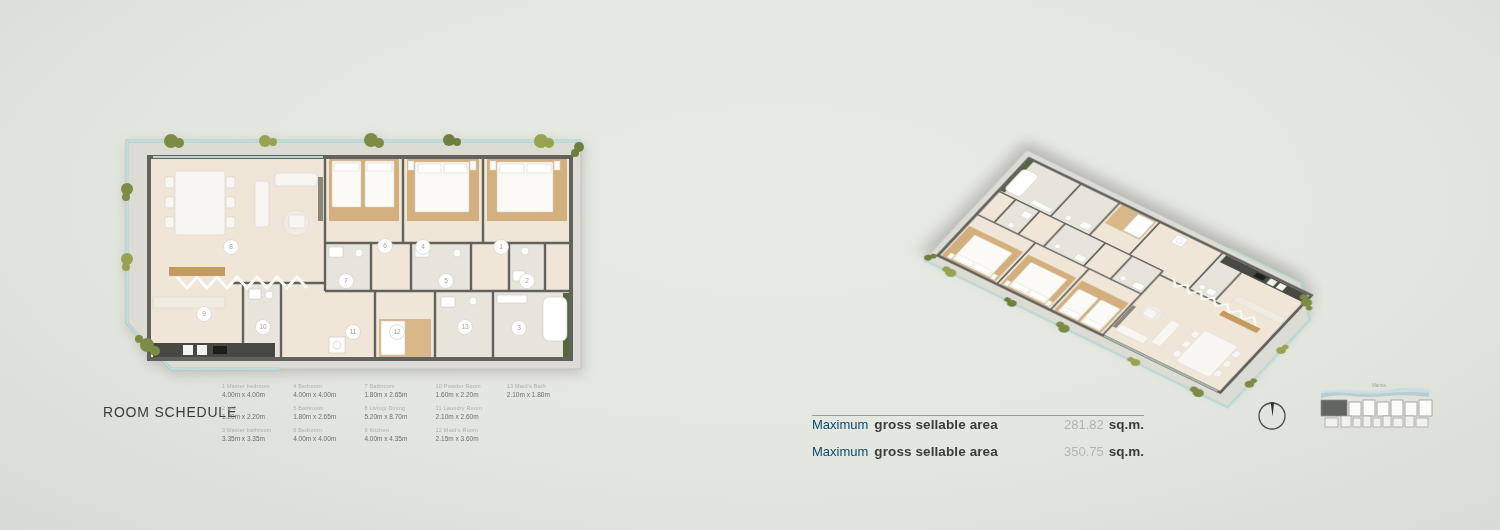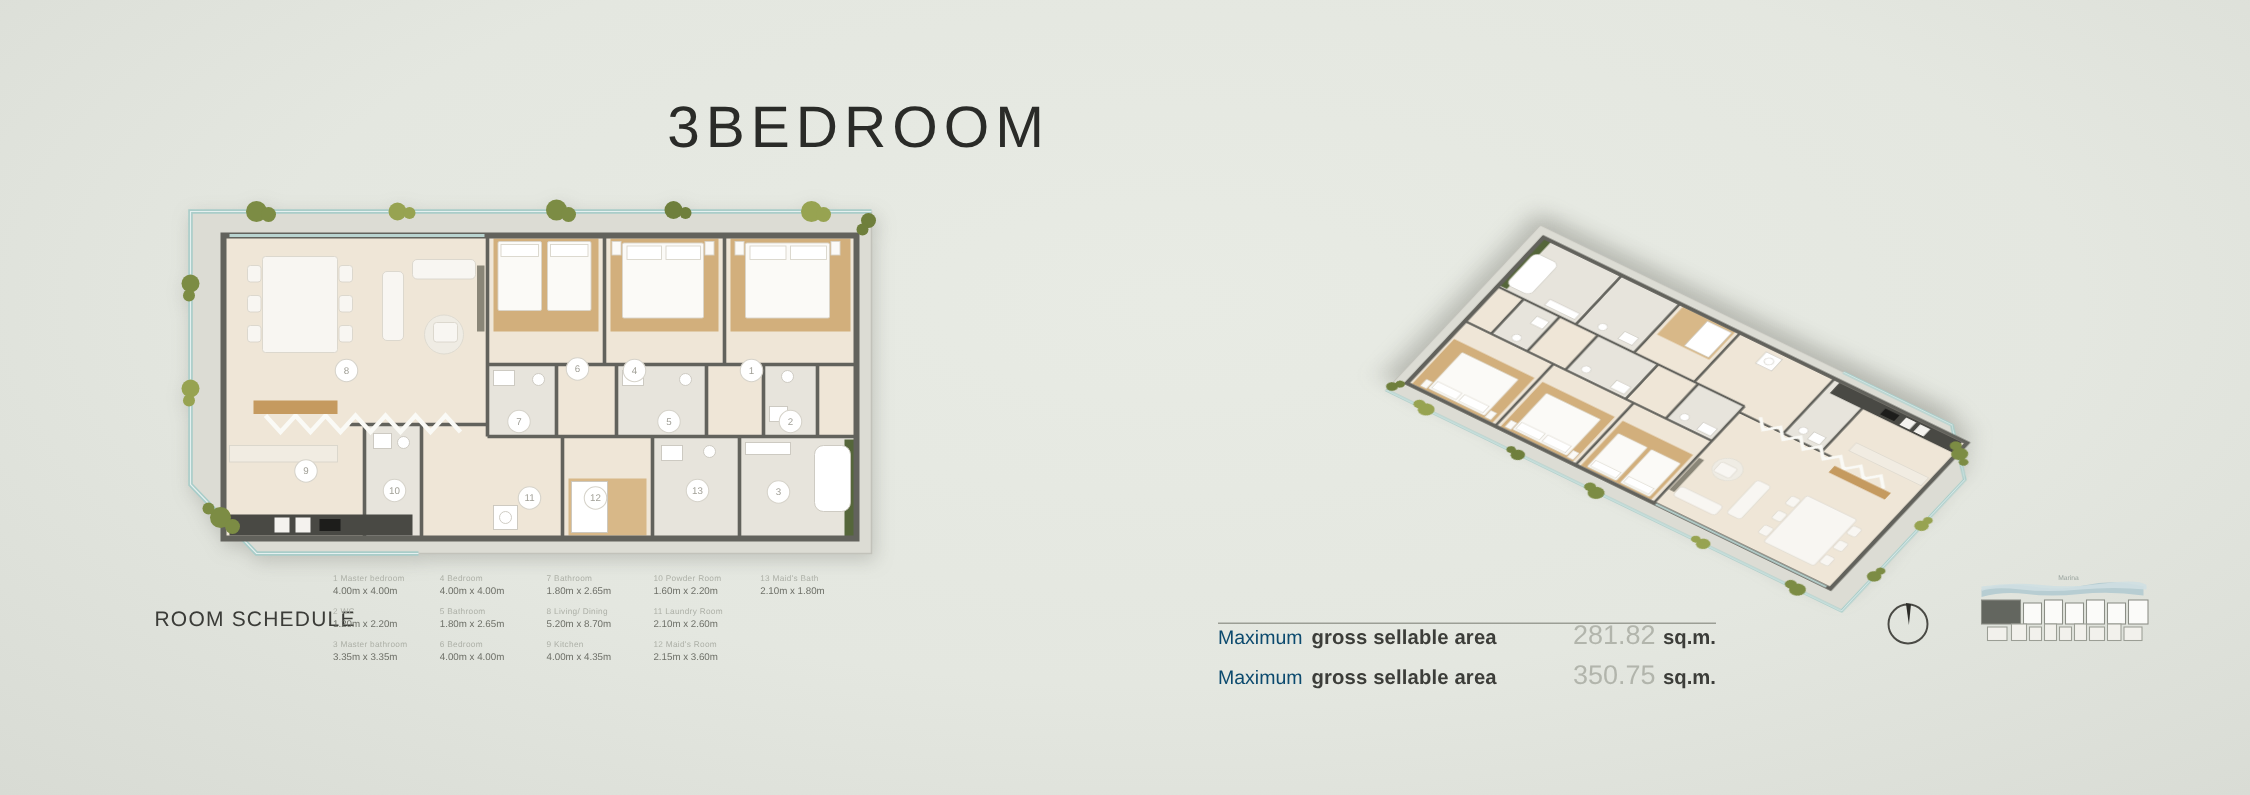--- a/index.html
+++ b/index.html
@@ -39,32 +39,31 @@
   .schedule-cell{line-height:7px;}
   .schedule-cell .room-name{font-size:5.5px; color:#adb0a7; letter-spacing:.2px;}
   .schedule-cell .room-dims{font-size:6.5px; color:#6e7068; margin-top:1px;}
   
   .areas{
     position:absolute; left:812px; top:392px; width:332px;
   }
   .area-row{display:flex; align-items:baseline; height:21px;}
   .area-qualifier{font-size:13px; color:#0c4a6e; margin-right:6px;}
   .area-label{font-size:13.5px; color:#3c3d39; font-weight:700; letter-spacing:.1px;}
-  .area-value{font-size:18px; color:#b2b5ac; margin-left:auto;}
+  .area-value{font-size:13px; color:#b2b5ac; margin-left:auto;}
   .area-unit{font-size:13.5px; color:#3c3d39; font-weight:700; margin-left:5px;margin-top:25px;}
   .area-divider{border:none; border-top:1px solid #9b9e95; margin:2px 0 3px 0;}
   
   .compass{position:absolute; left:1251px; top:394px; width:42px; height:42px;}
   .keymap{position:absolute; left:1317px; top:381px; width:119px; height:54px;}
 </style>
 </head>
 <body>
 
 <div class="title-block">
-  <div>3BEDROOM</div>
 </div>
 
 <div class="plan2d">
   <svg width="484" height="254" viewBox="0 0 484 254">
     <defs>
       <g id="plan">
 
         <polygon points="14,10 468,10 468,238 58,238 14,192" fill="#dcdcd4" stroke="#c2c2ba" stroke-width="1"></polygon>
 
         <polyline points="468,10 14,10 14,192 58,238 166,238" fill="none" stroke="#a9cdc9" stroke-width="3"></polyline>

